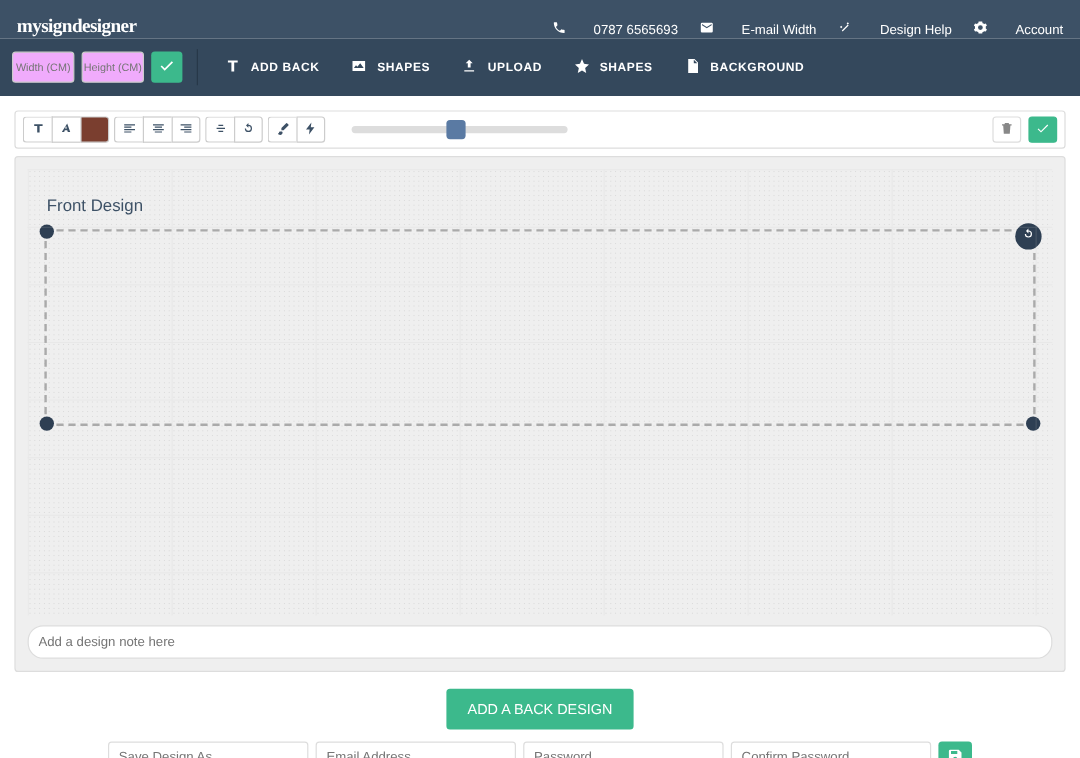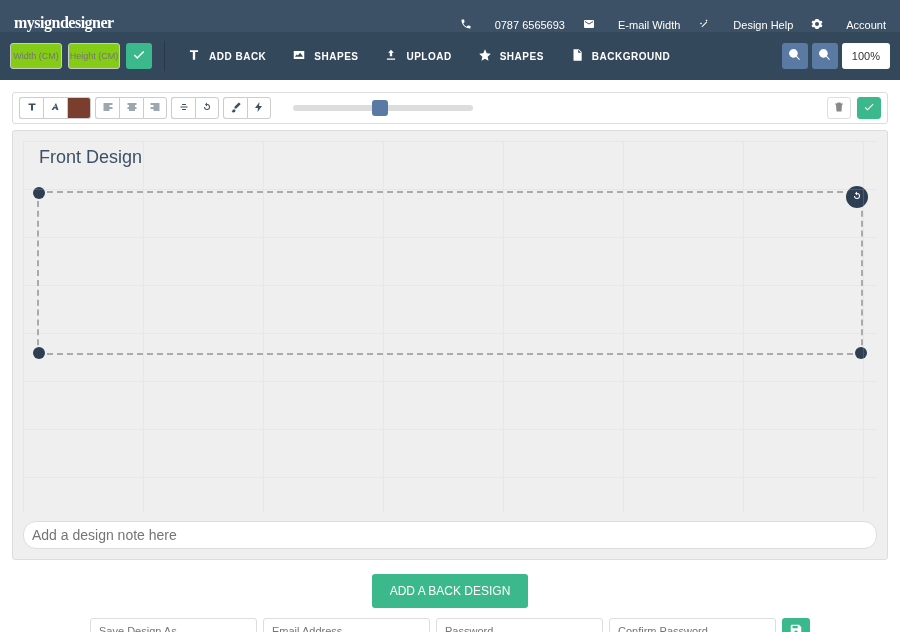--- a/index.html
+++ b/index.html
@@ -5,21 +5,21 @@
   * { box-sizing: border-box; margin: 0; padding: 0; }
   body { font-family: -apple-system, BlinkMacSystemFont, "Segoe UI", Arial, sans-serif; background: #fff; width: 900px; height: 632px; overflow: hidden; }
   
   .topbar { background: #3d5166; height: 32px; display: flex; align-items: flex-end; justify-content: space-between; padding: 0 14px; color: #fff; }
   .logo { font-family: "Comic Sans MS", cursive; font-size: 16px; font-weight: bold; letter-spacing: -0.5px; }
   .toplinks { display: flex; gap: 18px; font-size: 11px; }
   .toplink { display: flex; align-items: center; gap: 23px; cursor: pointer; }
   .toplink svg { width: 12px; height: 12px; fill: #fff; }
   
   .toolbar { background: #34485c; height: 48px; display: flex; align-items: center; padding: 0 10px; gap: 6px; }
-  .size-input { background: #84cc16; border: 1px solid #ccc; border-radius: 3px; height: 26px; width: 52px; font-size: 9px; text-align: center; color: #555; }
+  .size-input { background: #f0abfc; border: 1px solid #ccc; border-radius: 3px; height: 26px; width: 52px; font-size: 9px; text-align: center; color: #555; }
   .btn-check { background: #3cb98c; border: none; border-radius: 3px; width: 26px; height: 26px; display: flex; align-items: center; justify-content: center; cursor: pointer; }
   .btn-check svg { width: 14px; height: 14px; fill: none; stroke: #fff; stroke-width: 2.5; }
   .vdiv { width: 1px; height: 30px; background: #273849; margin: 0 6px; }
   .tool-item { display: flex; align-items: center; gap: 8px; color: #fff; font-size: 10px; font-weight: 600; letter-spacing: 0.5px; padding: 0 10px; cursor: pointer; }
   .tool-item svg { width: 14px; height: 14px; fill: #fff; }
   .zoom-group { display: flex; gap: 4px; margin-left: auto; align-items: center; }
   .zoom-btn { background: #5a7aa3; border: none; border-radius: 3px; width: 26px; height: 26px; display: flex; align-items: center; justify-content: center; cursor: pointer; }
   .zoom-btn svg { width: 13px; height: 13px; fill: #fff; }
   .zoom-pct { background: #fff; height: 26px; border-radius: 3px; font-size: 11px; display: flex; align-items: center; padding: 0 10px; color: #333; }
   
@@ -34,30 +34,30 @@
   .slider-wrap { flex: 0 0 180px; display: flex; align-items: center; margin-left: 18px; }
   .slider-track { position: relative; flex: 1; height: 6px; background: #ddd; border-radius: 3px; }
   .slider-thumb { position: absolute; top: -5px; left: 44%; width: 16px; height: 16px; background: #5a7aa3; border-radius: 3px; cursor: pointer; }
   .sub-right { margin-left: auto; display: flex; gap: 6px; }
   .icon-btn.danger-ghost { border-color: #ddd; color: #888; }
   .icon-btn.ok { background: #3cb98c; border-color: #3cb98c; color: #fff; }
   
   .canvas-wrap { margin: 6px 12px 0; border: 1px solid #ddd; border-radius: 3px; background: #efefef; height: 430px; padding: 10px 10px; position: relative; display: flex; flex-direction: column; }
   .canvas { flex: 1; position: relative; background-size: 4px 4px; background-image: radial-gradient(#d7d7d7 0.5px, #efefef 0.5px); }
   .canvas::after { content: ""; position: absolute; inset: 0; pointer-events: none; background-image: linear-gradient(#c8c8c8 1px, transparent 1px), linear-gradient(90deg, #c8c8c8 1px, transparent 1px); background-size: 120px 48px; opacity: 0.18; }
-  .canvas-title { position: absolute; top: 6px; left: 16px; color: #3d5166; font-size: 18px; }
+  .canvas-title { position: absolute; top: 22px; left: 16px; color: #3d5166; font-size: 14px; }
   .sel { position: absolute; top: 50px; left: 14px; right: 14px; height: 164px; border: 2px dashed #aaa; }
   .handle { position: absolute; width: 12px; height: 12px; background: #2e3f53; border-radius: 50%; }
   .handle.tl { top: -6px; left: -6px; }
   .handle.bl { bottom: -6px; left: -6px; }
   .handle.br { bottom: -6px; right: -6px; }
   .handle.rot { top: -7px; right: -7px; width: 22px; height: 22px; display: flex; align-items: center; justify-content: center; }
   .handle.rot svg { width: 12px; height: 12px; fill: #fff; }
   
-  .note-input { margin-top: 8px; border: 1px solid #ddd; border-radius: 13px; height: 28px; padding: 0 8px; font-size: 14px; color: #666; background: #fff; width: 100%; }
+  .note-input { margin-top: 8px; border: 1px solid #ddd; border-radius: 13px; height: 28px; padding: 0 8px; font-size: 11px; color: #666; background: #fff; width: 100%; }
   
   .add-back-row { display: flex; justify-content: center; margin: 14px 0 10px; }
   .btn-back { background: #3cb98c; border: none; color: #fff; font-size: 12px; font-weight: 400; padding: 10px 18px; border-radius: 3px; cursor: pointer; }
   
   .save-row { display: flex; gap: 6px; justify-content: center; padding: 0 90px; }
   .save-row input { border: 1px solid #ddd; border-radius: 3px; height: 26px; padding: 0 8px; font-size: 11px; flex: 1; }
   .save-btn { background: #3cb98c; border: none; border-radius: 3px; width: 28px; height: 26px; display: flex; align-items: center; justify-content: center; cursor: pointer; }
   .save-btn svg { width: 14px; height: 14px; fill: #fff; }
 </style>
 </head>
@@ -124,33 +124,20 @@
     <span><svg viewBox="0 0 24 24">
           <path d="M12 2l2.9 6.9L22 10l-5.5 4.8L18 22l-6-3.6L6 22l1.5-7.2L2 10l7.1-1.1z"></path>
         </svg></span>
     <span>SHAPES</span>
   </div>
   <div class="tool-item">
     <span><svg viewBox="0 0 24 24">
           <path d="M6 2h9l5 5v15H6V2zm8 1v5h5"></path>
         </svg></span>
     <span>BACKGROUND</span>
-  </div>
-  <div class="zoom-group">
-    <button class="zoom-btn">
-      <span><svg viewBox="0 0 24 24">
-            <path d="M10 2a8 8 0 0 1 6.3 12.9L22 20.6 20.6 22l-5.7-5.7A8 8 0 1 1 10 2zm-1 5h2v2h2v2h-2v2H9v-2H7V9h2z"></path>
-          </svg></span>
-    </button>
-    <button class="zoom-btn">
-      <span><svg viewBox="0 0 24 24">
-            <path d="M10 2a8 8 0 0 1 6.3 12.9L22 20.6 20.6 22l-5.7-5.7A8 8 0 1 1 10 2zM7 9h6v2H7z"></path>
-          </svg></span>
-    </button>
-    <div class="zoom-pct">100%</div>
   </div>
 </div>
 
 <div class="subtoolbar">
   <div class="btn-group">
     <button class="icon-btn">
         <span><svg viewBox="0 0 24 24">
             <path d="M5 5h14v3h-5v11h-4V8H5z"></path>
           </svg></span>
       </button>

